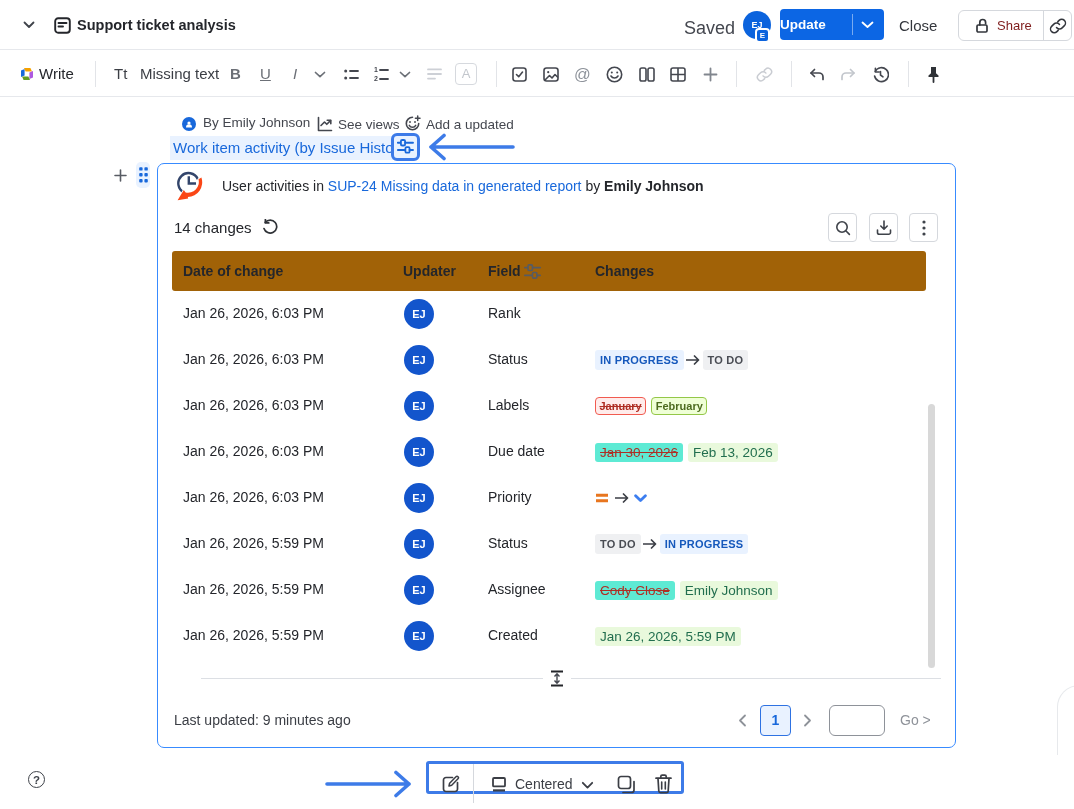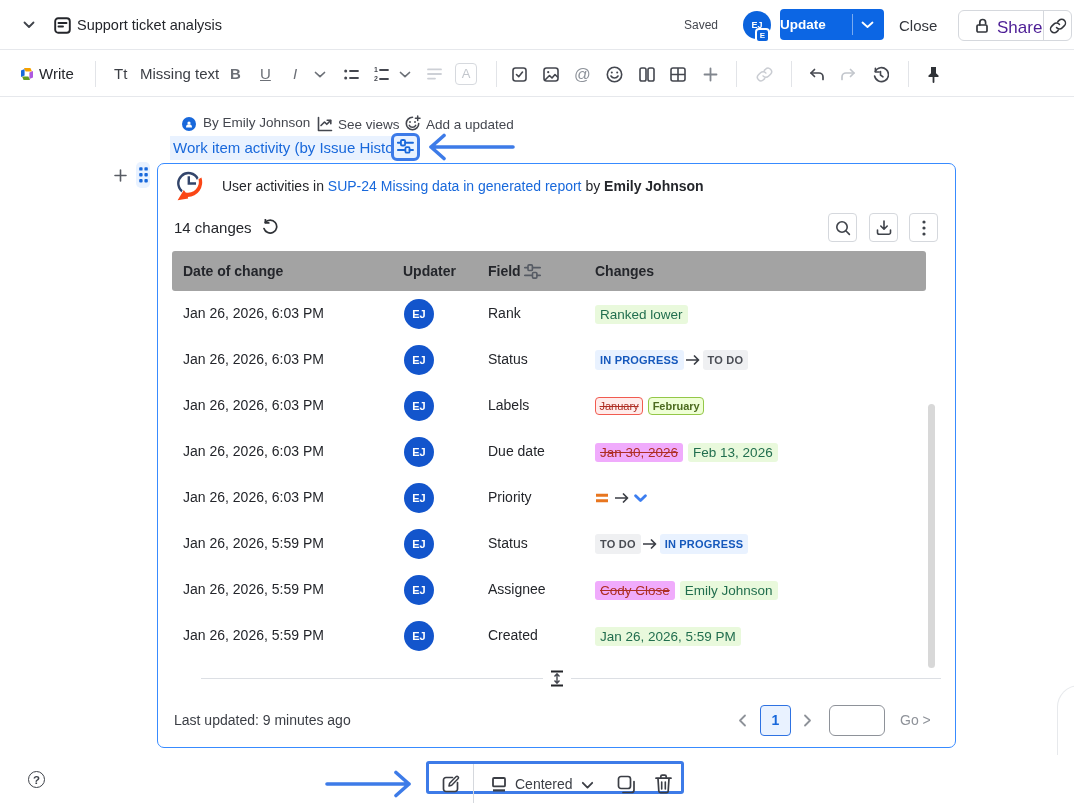--- a/index.html
+++ b/index.html
@@ -1,63 +1,63 @@
 <!DOCTYPE html>
 <html><head>
 <meta charset="utf-8">
 <style>
 * { margin:0; padding:0; box-sizing:border-box; }
 html,body { width:1074px; height:809px; background:#fff; font-family:"Liberation Sans", sans-serif; overflow:hidden; }
 .abs { position:absolute; }
 svg { display:block; }
 
 #topbar { position:absolute; left:0; top:0; width:1074px; height:50px; background:#fff; border-bottom:1px solid #E6E8EC; }
-#title { position:absolute; left:77px; top:17px; font-size:14.5px; font-weight:normal; color:#24262B; }
-#saved { position:absolute; left:684px; top:18px; font-size:12px; color:#44474F; }
+#title { position:absolute; left:77px; top:17px; font-size:14.5px; font-weight:bold; color:#24262B; }
+#saved { position:absolute; left:684px; top:18px; font-size:18px; color:#44474F; }
 #avatar-top { position:absolute; left:743px; top:11px; width:28px; height:28px; border-radius:50%; background:#0B63DD; color:#fff; font-size:9px; font-weight:bold; text-align:center; line-height:28px; }
 #avatar-badge { position:absolute; left:755px; top:28px; width:15px; height:15px; border-radius:4px; background:#0B63DD; border:2px solid #fff; color:#fff; font-size:8px; font-weight:bold; text-align:center; line-height:11px; }
 #update-btn { position:absolute; left:780px; top:9px; width:104px; height:31px; background:#0C66E4; border-radius:4px; }
 #update-btn .label { position:absolute; left:0; top:0; width:72px; height:31px; color:#fff; font-size:13.5px; font-weight:bold; line-height:31px; }
 #update-btn .div { position:absolute; left:72px; top:5px; width:1px; height:21px; background:rgba(255,255,255,0.45); }
 #close { position:absolute; left:899px; top:16.5px; font-size:15px; color:#33363C; }
 #share-group { position:absolute; left:958px; top:10px; width:114px; height:31px; border:1px solid #D5D8DD; border-radius:6px; }
 #share-group .div { position:absolute; left:84px; top:0px; width:1px; height:29px; background:#D5D8DD; }
-#share-label { position:absolute; left:38px; top:7px; font-size:17px; color:#4c1d95; }
+#share-label { position:absolute; left:38px; top:7px; font-size:13px; color:#7f1d1d; }
 
 #toolbar { position:absolute; left:0; top:51px; width:1074px; height:46px; background:#fff; border-bottom:1px solid #E6E8EC; }
 .tsep { position:absolute; top:10px; width:1px; height:26px; background:#E2E4E8; }
 #write-label { position:absolute; left:39px; top:14px; font-size:15px; color:#24262B; }
 #tt-label { position:absolute; left:114px; top:14px; font-size:15px; color:#3B3E45; }
 #normaltext { position:absolute; left:140px; top:14px; font-size:15px; color:#3B3E45; }
 
 #byline { position:absolute; left:182px; top:115px; height:20px; font-size:13.5px; color:#44474F; }
 #mini-av { position:absolute; left:182px; top:117px; width:14px; height:14px; border-radius:50%; background:#1868DB; }
 
 #wi-highlight { position:absolute; left:170px; top:136px; width:228px; height:24px; background:#E9F2FF; }
 #wi-text { position:absolute; left:173px; top:139px; width:219px; overflow:hidden; font-size:15px; color:#1868DB; white-space:nowrap; }
 #wi-icon-box { position:absolute; left:391px; top:132.5px; width:29px; height:28px; background:#E9F2FF; border:3.5px solid #3D7BE8; border-radius:6px; }
 
 #card { position:absolute; left:157px; top:163px; width:799px; height:585px; border:1.5px solid #388BFF; border-radius:7px; background:#fff; }
 #card-title { position:absolute; left:64px; top:14px; font-size:14px; color:#24262B; }
 #card-title a { color:#1868DB; text-decoration:none; }
 #changes-line { position:absolute; left:16px; top:55px; font-size:15px; color:#24262B; }
 .actbtn { position:absolute; top:49px; width:29px; height:29px; border:1px solid #D5D8DD; border-radius:4px; display:flex; align-items:center; justify-content:center; }
 
-#thead { position:absolute; left:14px; top:87px; width:754px; height:40px; background:#a3a3a3; border-radius:3px; }
+#thead { position:absolute; left:14px; top:87px; width:754px; height:40px; background:#a16207; border-radius:3px; }
 .th { position:absolute; top:12px; font-size:14px; font-weight:bold; color:#24262B; }
 .row { position:absolute; left:14px; width:754px; height:46px; }
 .date { position:absolute; left:11px; top:14px; font-size:14px; color:#24262B; }
 .ej { position:absolute; left:232px; top:8px; width:30px; height:30px; border-radius:50%; background:#1355CC; color:#fff; font-size:11px; font-weight:bold; text-align:center; line-height:30px; }
 .field { position:absolute; left:316px; top:14px; font-size:14px; color:#24262B; }
 .chg { position:absolute; left:423px; top:0; height:46px; display:flex; align-items:center; gap:5px; }
 .badge-g { background:#E9F9DC; color:#216E4E; font-size:13.5px; padding:2px 5px; border-radius:3px; }
-.badge-r { background:#f0abfc; color:#AE2E24; font-size:13.5px; padding:2px 5px; border-radius:3px; text-decoration:line-through; }
+.badge-r { background:#5eead4; color:#AE2E24; font-size:13.5px; padding:2px 5px; border-radius:3px; text-decoration:line-through; }
 .loz-b { background:#E9F2FF; color:#1558BC; font-size:11px; font-weight:bold; padding:4px 5px; border-radius:3px; letter-spacing:0.2px; }
 .loz-gr { background:#EFF0F2; color:#494C53; font-size:11px; font-weight:bold; padding:4px 5px; border-radius:3px; letter-spacing:0.2px; }
-.lab-r { background:#FFECEB; color:#AE2E24; border:1px solid #F15B50; font-size:11px; font-weight:normal; padding:2px 3.5px; border-radius:4px; text-decoration:line-through; }
+.lab-r { background:#FFECEB; color:#AE2E24; border:1px solid #F15B50; font-size:11px; font-weight:bold; padding:2px 3.5px; border-radius:4px; text-decoration:line-through; }
 .lab-g { background:#EFFFD6; color:#4C6B1F; border:1px solid #94C748; font-size:11px; font-weight:bold; padding:2px 3.5px; border-radius:4px; }
 
 #sbar { position:absolute; left:770px; top:240px; width:7px; height:264px; background:#D8D8D8; border-radius:4px; }
 
 #divider-l { position:absolute; left:43px; top:514px; width:342px; height:1px; background:#DCDFE4; }
 #divider-r { position:absolute; left:413px; top:514px; width:370px; height:1px; background:#DCDFE4; }
 #lastupd { position:absolute; left:16px; top:548px; font-size:14px; color:#3B3E45; }
 #pg1 { position:absolute; left:602px; top:541px; width:31px; height:31px; border:1.5px solid #2E72E2; background:#E9F2FF; border-radius:4px; color:#1868DB; font-size:14px; font-weight:bold; text-align:center; line-height:28px; }
 #pginput { position:absolute; left:671px; top:541px; width:56px; height:31px; border:1px solid #8E9299; border-radius:6px; background:#fff; }
 #pggo { position:absolute; left:742px; top:548px; font-size:14px; color:#8E9299; }
@@ -282,23 +282,20 @@
         <rect x="4" y="0.9" width="4.4" height="5.6" rx="1.1" stroke="#565B64" stroke-width="1.6" fill="none"></rect>
         <rect x="8.5" y="8.5" width="4.4" height="5.6" rx="1.1" stroke="#565B64" stroke-width="1.6" fill="none"></rect>
       </svg>
     <div class="th" style="left:423px">Changes</div>
   </div>
 
   <div class="row" style="top:127px">
       <div class="date">Jan 26, 2026, 6:03 PM</div>
       <div class="ej">EJ</div>
       <div class="field">Rank</div>
-      <div class="chg">
-        <span class="badge-g">Ranked lower</span>
-      </div>
     </div>
   <div class="row" style="top:173px">
       <div class="date">Jan 26, 2026, 6:03 PM</div>
       <div class="ej">EJ</div>
       <div class="field">Status</div>
       <div class="chg">
         <span class="loz-b">IN PROGRESS</span>
         <svg style="margin:0 -2.5px" width="14" height="12" viewBox="0 0 14 12">
           <path d="M0.5 6 H12 M8.5 2 L12.5 6 L8.5 10" stroke="#3B3E45" stroke-width="1.7" fill="none" stroke-linecap="round" stroke-linejoin="round"></path>
         </svg>

